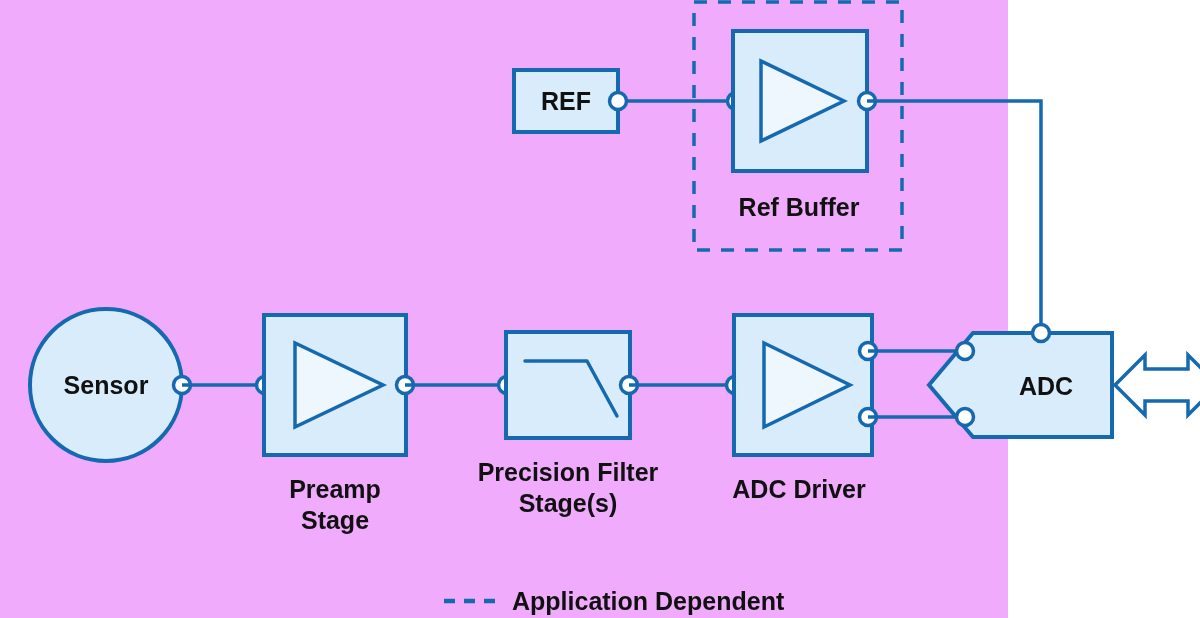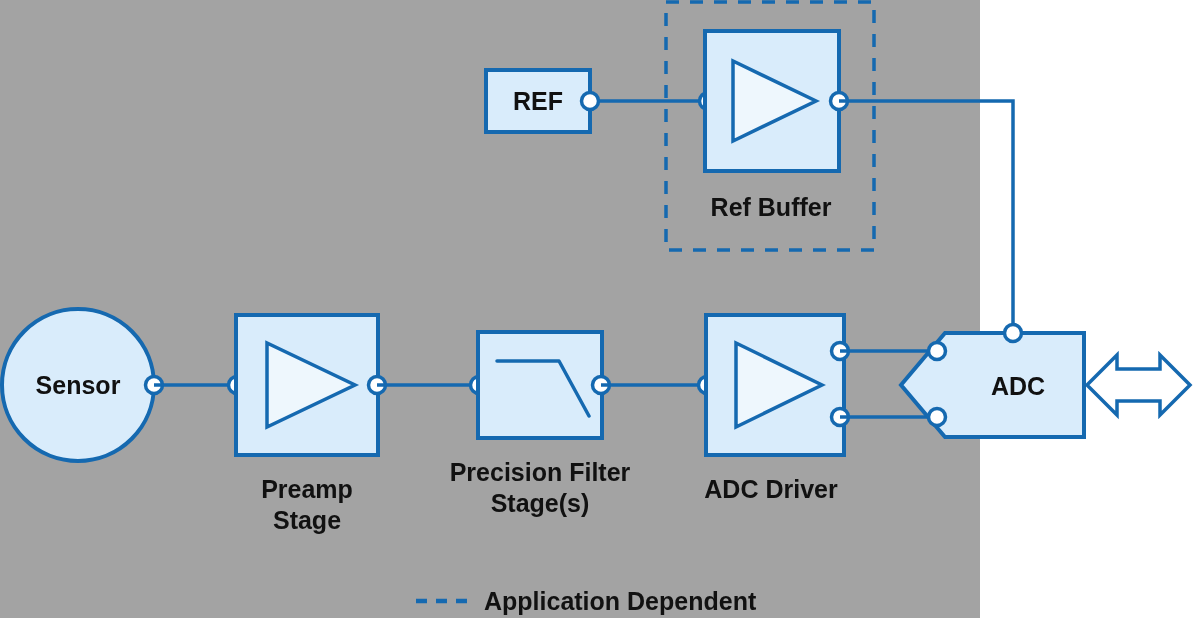--- a/index.html
+++ b/index.html
@@ -11,21 +11,22 @@
   body {
     width: 1200px;
     height: 618px;
     font-family: "Liberation Sans", sans-serif;
     overflow: hidden;
   }
   #diagram-root {
     position: relative;
     width: 980px;
     height: 618px;
-    background: #a3a3a3;
+    background: #f0abfc;
+    padding-left: 28px;
   }
   svg#signal-chain {
     display: block;
     width: 1200px;
     height: 618px;
   }
   .blk-fill       { fill: #d9ecfb; stroke: #1569b0; stroke-width: 4; }
   .tri-fill       { fill: #eef7fd; stroke: #1569b0; stroke-width: 3.5; }
   .wire           { stroke: #1569b0; stroke-width: 3.5; fill: none; stroke-linecap: butt; }
   .node-dot       { fill: #ffffff; stroke: #1569b0; stroke-width: 3.5; }

